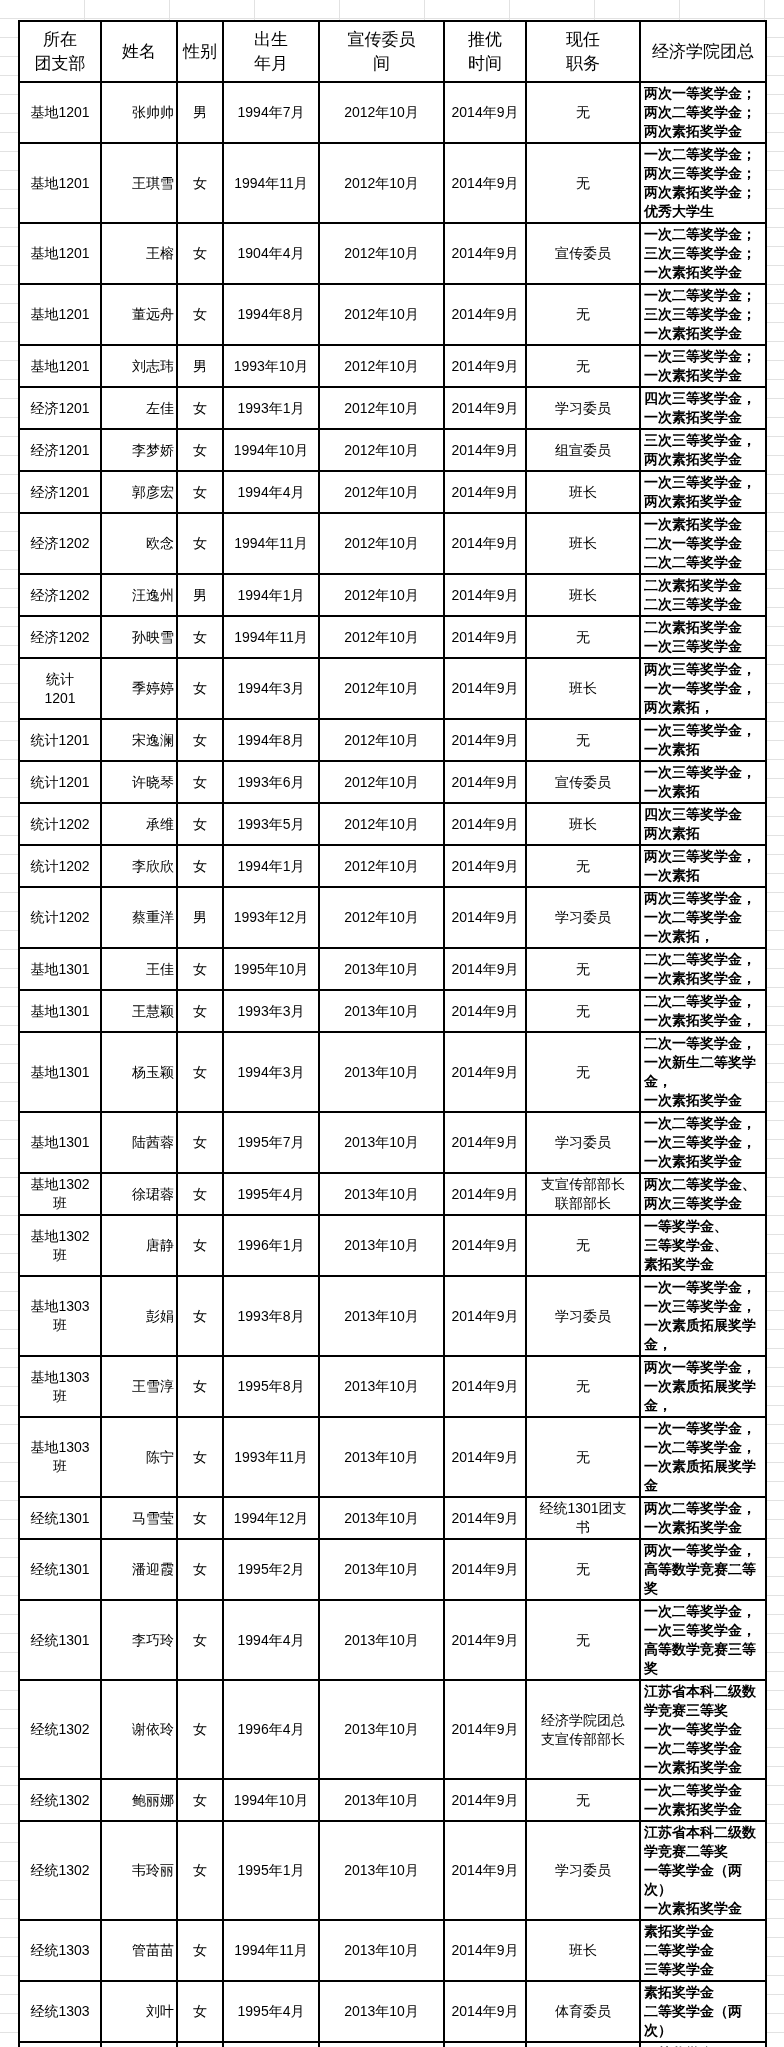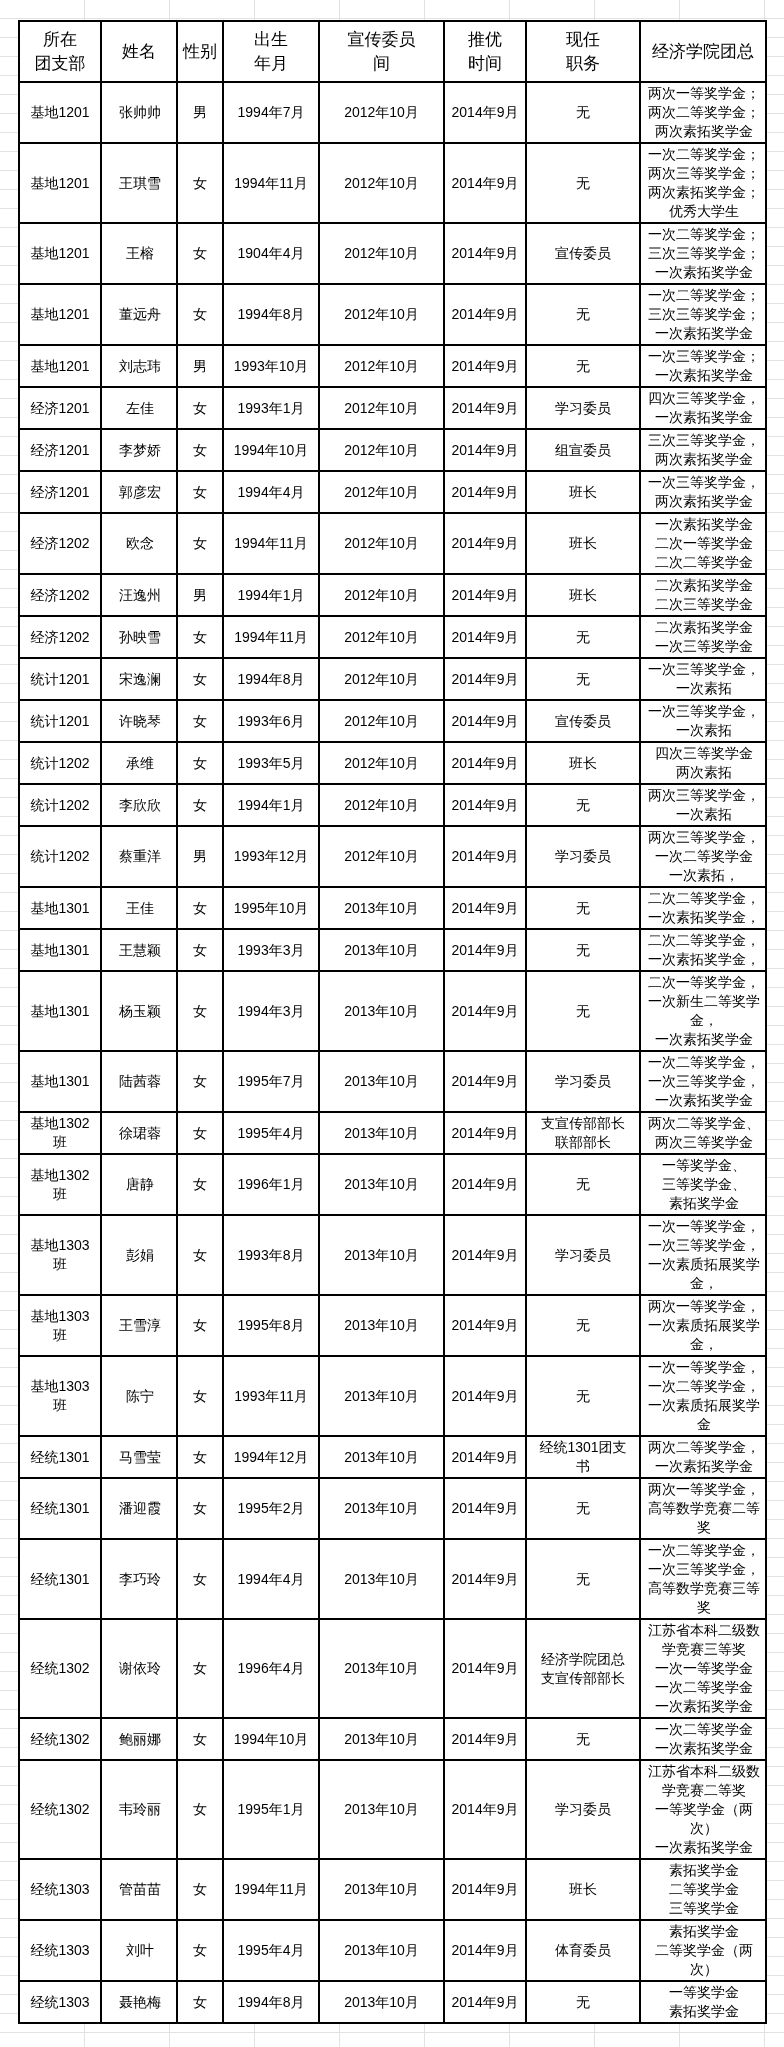--- a/index.html
+++ b/index.html
@@ -40,22 +40,22 @@
     height: 55px;
     padding: 2px 1px;
     text-align: center;
   }
   table.roster td {
     font-size: 14px;
     line-height: 19px;
     padding: 1px 2px;
     text-align: center;
   }
-  table.roster td.cell-name { text-align: center; padding-left: 4px; }
-  table.roster td.cell-awards { text-align: center; padding-left: 3px; padding-right: 1px; }
+  table.roster td.cell-name { text-align: right; padding-left: 4px; }
+  table.roster td.cell-awards { text-align: left; padding-left: 3px; padding-right: 1px; font-weight: bold; }
   col.c-branch   { width: 82px; }
   col.c-name     { width: 76px; }
   col.c-gender   { width: 46px; }
   col.c-birth    { width: 96px; }
   col.c-apply    { width: 125px; }
   col.c-recommend{ width: 82px; }
   col.c-position { width: 114px; }
   col.c-awards   { width: 126px; }
 </style>
 </head>
@@ -211,20 +211,33 @@
         <td class="cell-name">孙映雪</td>
         <td class="cell-gender">女</td>
         <td class="cell-birth">1994年11月</td>
         <td class="cell-apply">2012年10月</td>
         <td class="cell-recommend">2014年9月</td>
         <td class="cell-position">无</td>
         <td class="cell-awards">二次素拓奖学金
 一次三等奖学金</td>
       </tr>
       <tr>
+        <td class="cell-branch">统计
+1201</td>
+        <td class="cell-name">季婷婷</td>
+        <td class="cell-gender">女</td>
+        <td class="cell-birth">1994年3月</td>
+        <td class="cell-apply">2012年10月</td>
+        <td class="cell-recommend">2014年9月</td>
+        <td class="cell-position">班长</td>
+        <td class="cell-awards">两次三等奖学金，
+一次一等奖学金，
+两次素拓，</td>
+      </tr>
+      <tr>
         <td class="cell-branch">统计1201</td>
         <td class="cell-name">宋逸澜</td>
         <td class="cell-gender">女</td>
         <td class="cell-birth">1994年8月</td>
         <td class="cell-apply">2012年10月</td>
         <td class="cell-recommend">2014年9月</td>
         <td class="cell-position">无</td>
         <td class="cell-awards">一次三等奖学金，
 一次素拓</td>
       </tr>

